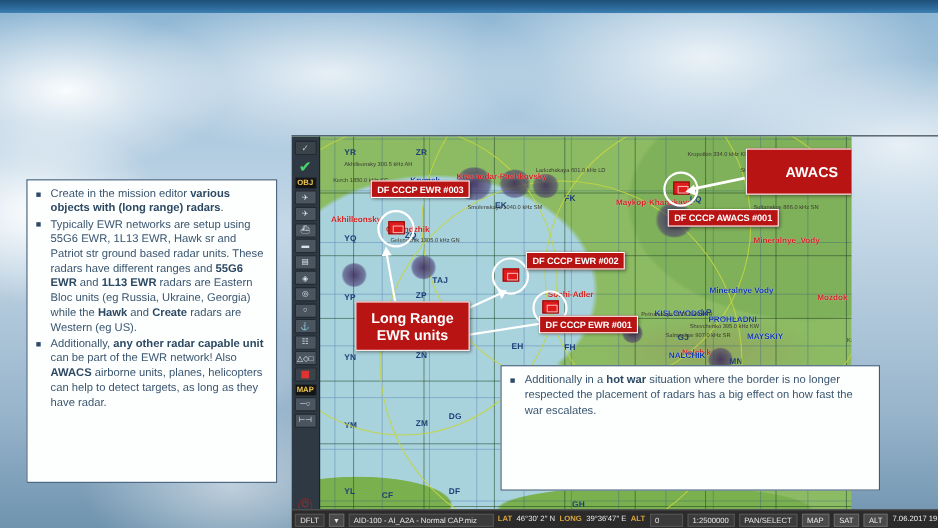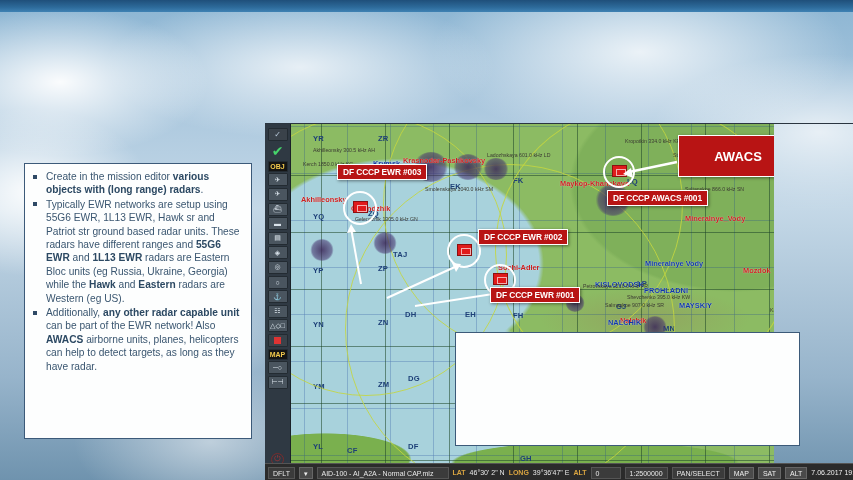--- a/index.html
+++ b/index.html
@@ -222,21 +222,21 @@
 
 <div id="slide">
 
   <div class="sky-top"></div>
   <div class="sky"></div>
 
 
   <div id="left-panel">
     <ul class="bul" id="left-list">
         <li><span>Create  in the mission editor </span><b>various objects with (long range) radars</b><span>.</span></li>
-        <li><span>Typically  EWR networks are setup using 55G6 EWR, 1L13 EWR, Hawk sr and Patriot str ground based radar units. These radars have different  ranges and </span><b>55G6 EWR</b><span> and </span><b>1L13 EWR</b><span> radars  are Eastern Bloc units (eg Russia, Ukraine, Georgia) while the </span><b>Hawk</b><span> and </span><b>Eastern</b><span> radars are Western  (eg US).</span></li>
+        <li><span>Typically  EWR networks are setup using 55G6 EWR, 1L13 EWR, Hawk sr and Patriot str ground based radar units. These radars have different  ranges and </span><b>55G6 EWR</b><span> and </span><b>1L13 EWR</b><span> radars  are Eastern Bloc units (eg Russia, Ukraine, Georgia) while the </span><b>Hawk</b><span> and </span><b>Create</b><span> radars are Western  (eg US).</span></li>
         <li><span>Additionally,  </span><b>any other radar capable unit</b><span> can be part of the EWR network! Also </span><b>AWACS</b><span> airborne  units, planes, helicopters can help to detect targets, as long as they have radar.</span></li>
       </ul>
   </div>
 
   <div id="editor">
 
     <div id="map">
       <div class="sea"></div>
       <div class="coast"></div>
       <div class="mountains"></div>
@@ -282,21 +282,21 @@
       <div class="blob" style="left:188px;top:30px;width:30px;height:26px"></div>
       <div class="blob" style="left:218px;top:34px;width:26px;height:22px"></div>
       <div class="blob" style="left:330px;top:60px;width:36px;height:32px"></div>
       <div class="blob" style="left:45px;top:115px;width:24px;height:22px"></div>
       <div class="blob" style="left:108px;top:108px;width:24px;height:22px"></div>
       <div class="blob" style="left:265px;top:245px;width:28px;height:24px"></div>
       <div class="blob" style="left:353px;top:232px;width:26px;height:24px"></div>
       <div class="blob" style="left:378px;top:192px;width:24px;height:22px"></div>
       <div class="blob" style="left:300px;top:170px;width:20px;height:18px"></div>
 
-      <div class="city red" style="left:138px;top:32px">Krasnodar-Pashkovsky</div>
+      <div class="city red" style="left:150px;top:32px">Krasnodar-Pashkovsky</div>
       <div class="city red" style="left:82px;top:43px">Anapa-Vityazevo</div>
       <div class="city red" style="left:36px;top:71px">Akhilleonsky</div>
       <div class="city red" style="left:86px;top:80px">Gelendzhik</div>
       <div class="city red" style="left:295px;top:55px">Maykop-Khanskaya</div>
       <div class="city red" style="left:233px;top:139px">Sochi-Adler</div>
       <div class="city red" style="left:420px;top:90px">Mineralnye_Vody</div>
       <div class="city red" style="left:478px;top:142px">Mozdok</div>
       <div class="city red" style="left:465px;top:208px">Beslan</div>
       <div class="city red" style="left:355px;top:192px">Nalchik</div>
       <div class="city blue" style="left:108px;top:35px">Krymsk</div>
@@ -343,20 +343,24 @@
         <polygon points="233,169 224,165 226,174" fill="#fff"></polygon>
         <line x1="412" y1="38" x2="364" y2="48" stroke="#fff" stroke-width="2.5"></line>
         <polygon points="358,50 368,54 366,44" fill="#fff"></polygon>
       </svg>
 
       <div class="callout small" style="left:72px;top:40px">DF CCCP EWR #003</div>
       <div class="callout small" style="left:213px;top:105px">DF CCCP EWR #002</div>
       <div class="callout small" style="left:225px;top:163px">DF CCCP EWR #001</div>
       <div class="callout small" style="left:342px;top:66px">DF CCCP AWACS #001</div>
       <div class="callout big" style="left:413px;top:11px;width:120px;height:42px">AWACS</div>
+      <div class="callout big" style="left:58px;top:150px;width:104px;height:45px;flex-direction:column">
+        <span>Long Range</span>
+        <span>EWR units</span>
+      </div>
     </div>
 
     <div id="toolbar">
       <div class="tbtn check">✓</div>
       <div class="tbtn green">✔</div>
       <div class="tbtn obj">OBJ</div>
       <div class="tbtn">✈</div>
       <div class="tbtn">✈</div>
       <div class="tbtn">⛴</div>
       <div class="tbtn">▬</div>
@@ -390,16 +394,17 @@
       <div class="sfield">PAN/SELECT</div>
       <div class="sbtn">MAP</div>
       <div class="sbtn">SAT</div>
       <div class="sbtn">ALT</div>
       <div id="clock">7.06.2017 19:40:29</div>
     </div>
   </div>
 
   <div id="right-panel">
     <ul class="bul" id="right-list">
+        <li><span>Additionally  in a </span><b>hot war</b><span> situation where the border is no longer respected the placement of radars has a big effect on how fast the war escalates.</span></li>
       </ul>
   </div>
 
 </div>
 
 </body></html>

